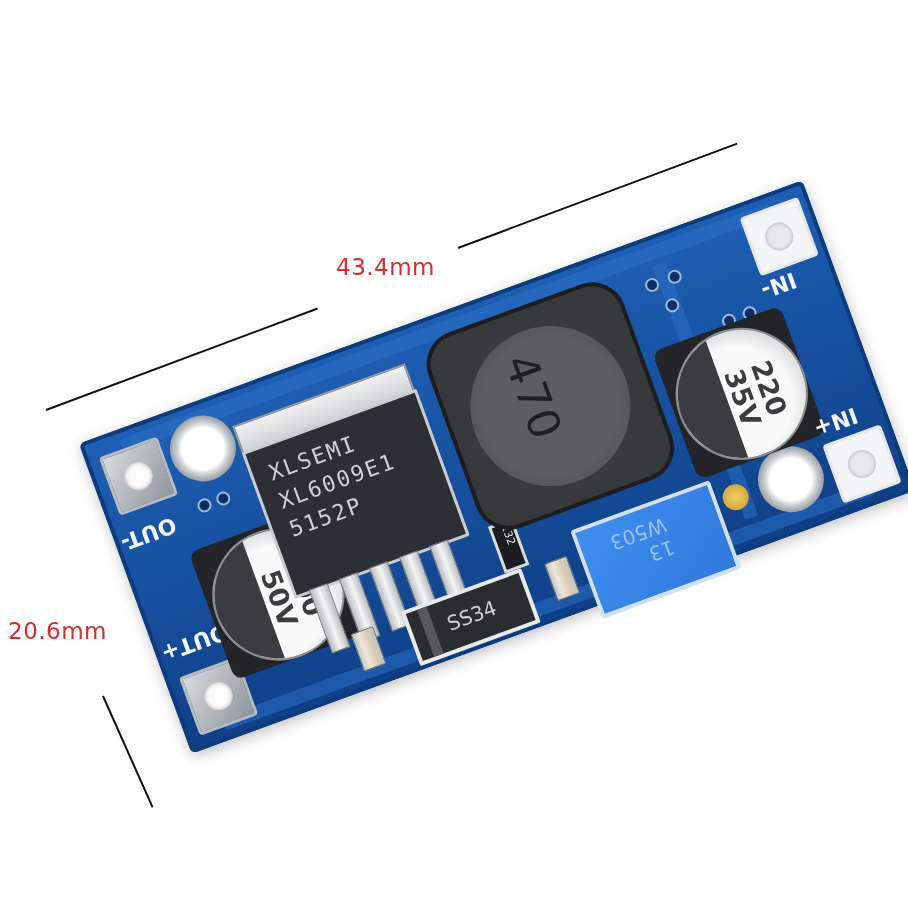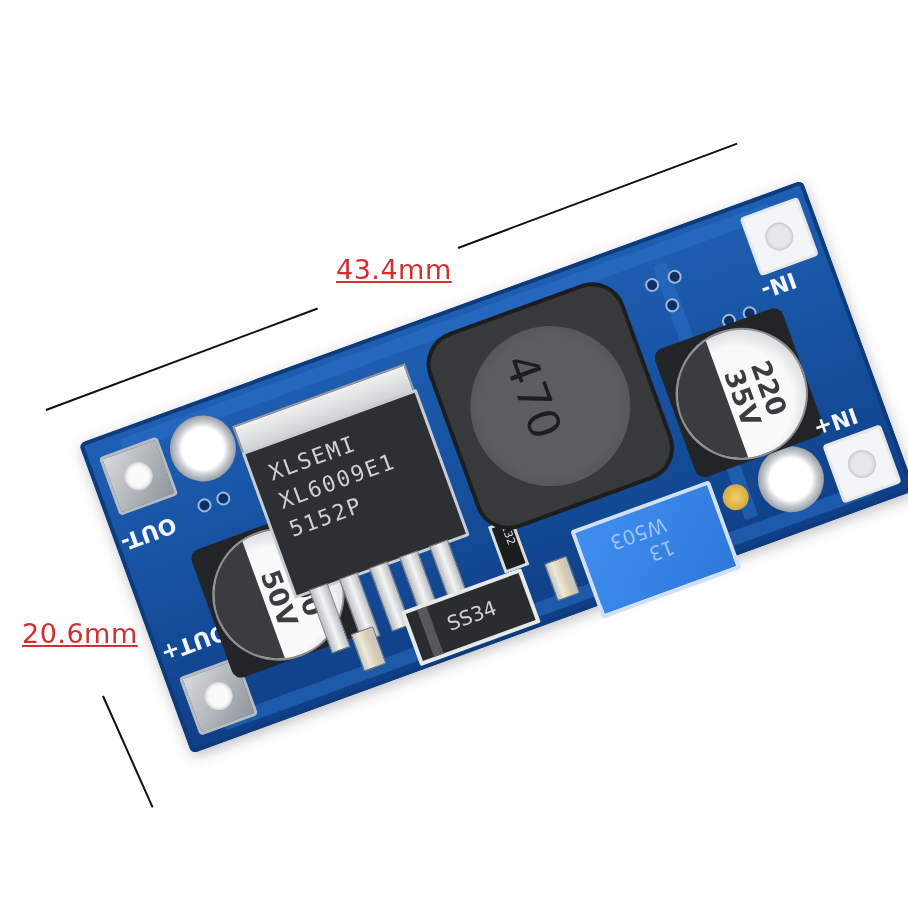--- a/index.html
+++ b/index.html
@@ -1,19 +1,19 @@
 <!DOCTYPE html>
 <html><head>
 <meta charset="utf-8">
 <style>
   html, body { margin:0; padding:0; background:#ffffff; }
   body { width:908px; height:908px; position:relative; overflow:hidden; font-family:"Liberation Sans", sans-serif; }
 
   .dim-line { position:absolute; height:2px; background:#111; transform-origin:0 50%; }
-  .dim-label { position:absolute; color:#d0302f; font-family:"DejaVu Sans", sans-serif; font-size:27px; letter-spacing:0.5px;text-decoration:underline; }
+  .dim-label { position:absolute; color:#d0302f; font-family:"DejaVu Sans", sans-serif; font-size:23px; letter-spacing:0.5px; }
 
   
   .board-wrap { position:absolute; left:80px; top:152px; width:820px; height:555px; }
   .board {
     position:absolute; left:32px; top:150px; width:770px; height:330px;
     transform-origin:50% 50%;
     transform: rotate(-20deg);
     background:linear-gradient(180deg,#1f5fb3 0%,#16509f 50%,#0f3f86 100%);
     border-radius:6px;
     box-shadow: 0 0 0 4px #0e3b7c inset, 0 4px 14px rgba(0,0,0,0.25);
@@ -65,21 +65,21 @@
 </style>
 </head>
 <body>
 
 <div class="dim-line" style="left:46px; top:409px; width:290px; transform:rotate(-20.5deg);"></div>
 <div class="dim-line" style="left:458px; top:247px; width:298px; transform:rotate(-20.5deg);"></div>
 <div class="dim-label" style="left:336px; top:254px;">43.4mm</div>
 
 <div class="dim-line" style="left:106px; top:486px; width:122px; transform:rotate(66deg);"></div>
 <div class="dim-line" style="left:103px; top:695px; width:122px; transform:rotate(66deg);"></div>
-<div class="dim-label" style="left:22px; top:618px;">20.6mm</div>
+<div class="dim-label" style="left:8px; top:618px;">20.6mm</div>
 
 <div class="board-wrap">
   <div class="board">
 
     <div class="trace" style="left:40px; top:10px; width:690px; height:14px;"></div>
     <div class="trace" style="left:40px; top:306px; width:690px; height:14px;"></div>
     <div class="trace" style="left:600px; top:30px; width:14px; height:270px;"></div>
 
     <div class="pad-sq" style="left:14px; top:20px;"></div>
     <div class="silk" style="left:6px; top:96px; transform:rotate(180deg);">OUT-</div>

